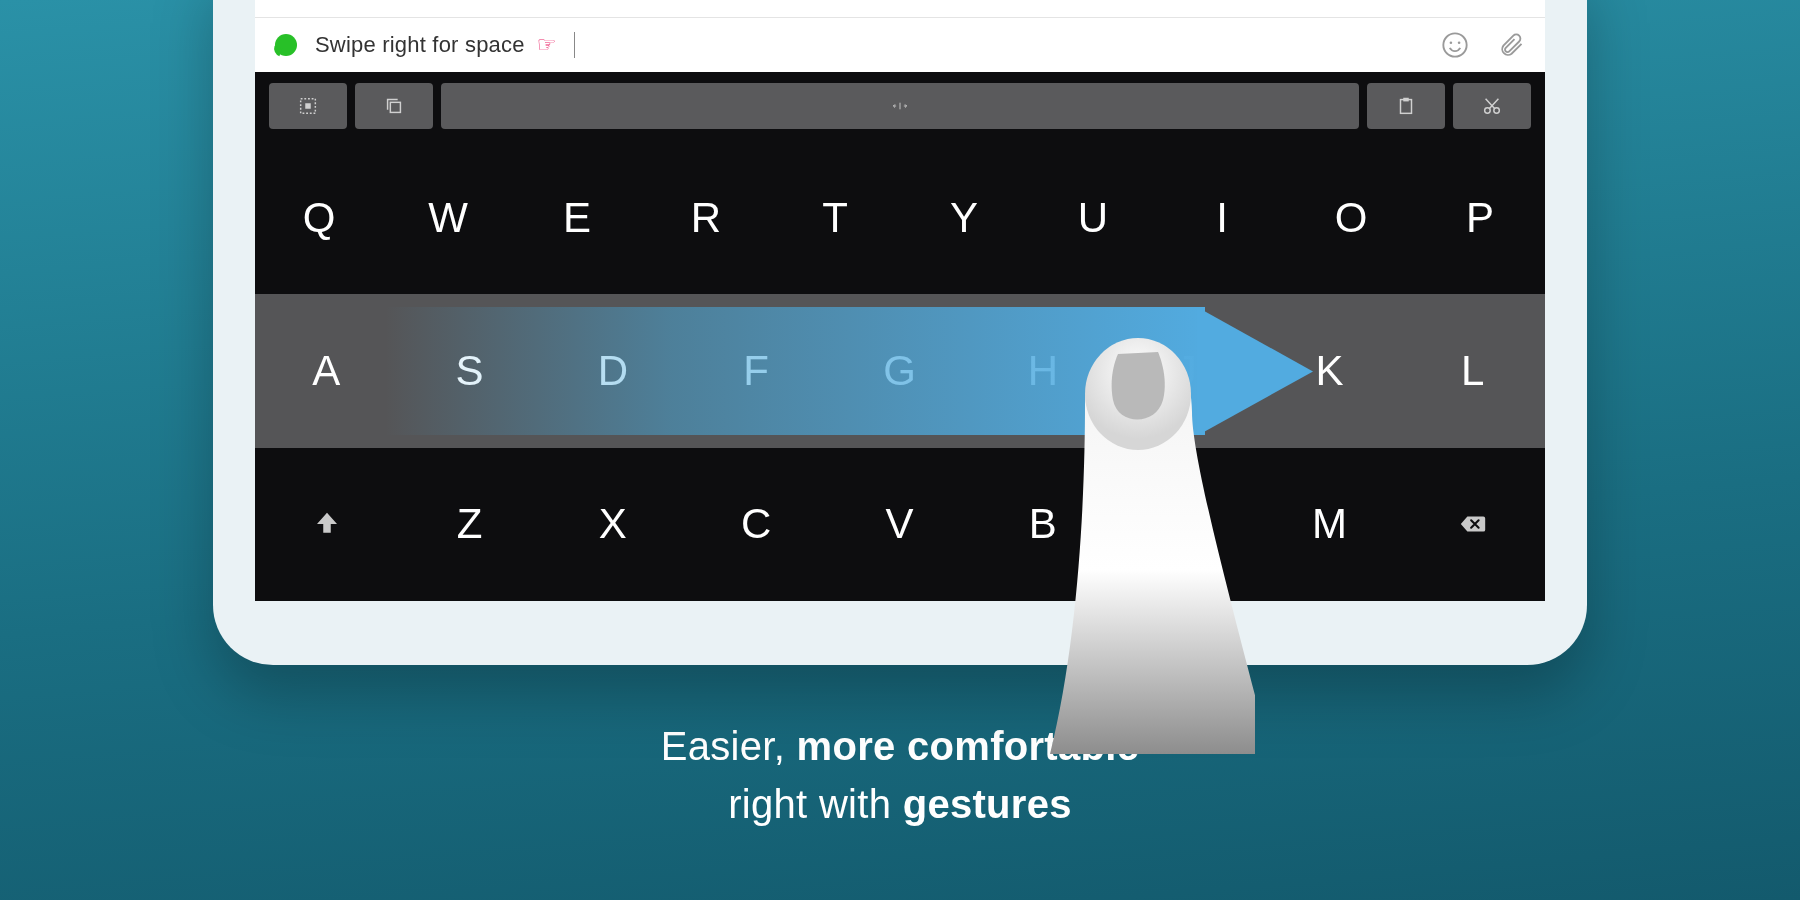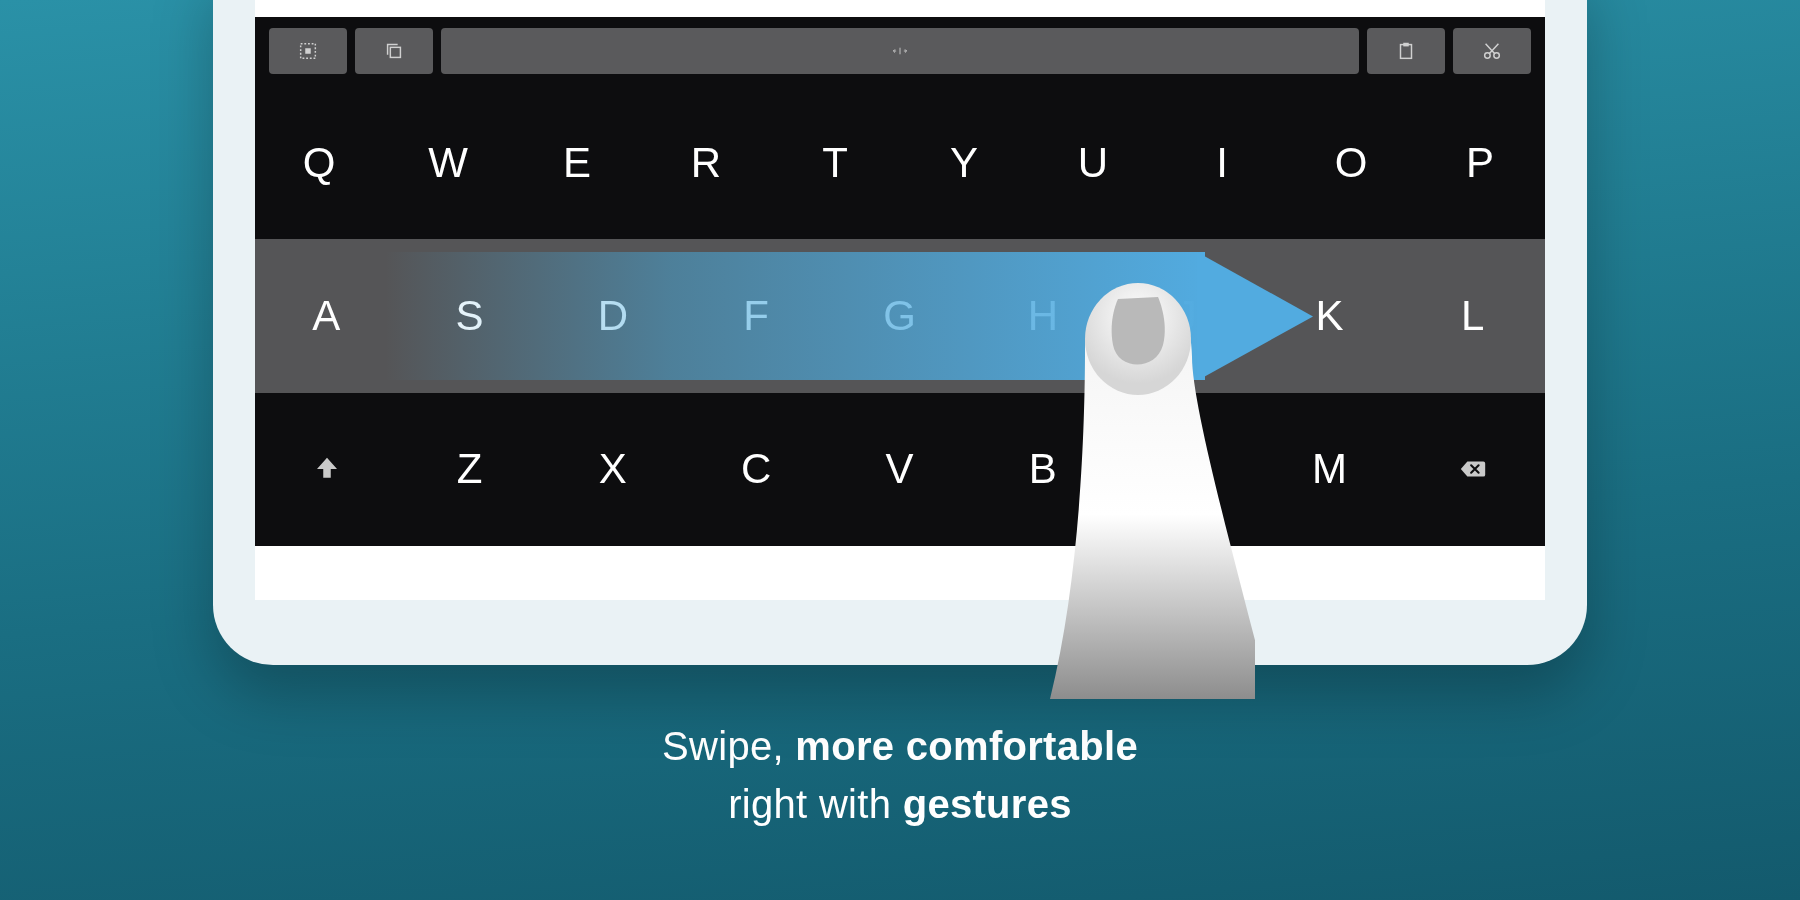--- a/index.html
+++ b/index.html
@@ -43,20 +43,40 @@
   .caption b{font-weight:700}
 </style>
 </head>
 <body>
 
 <div class="device">
   <div class="screen">
 
     <div class="whitebar"></div>
 
+    <div class="inputrow">
+      <span class="bubble"></span>
+      <span class="inputtext">Swipe right for space</span>
+      <span class="hand">☞</span>
+      <span class="cursor"></span>
+      <span class="spacer"></span>
+      <span class="icon-gray">
+        <svg viewBox="0 0 24 24" fill="none" stroke="#9a9a9a" stroke-width="1.6">
+            <circle cx="12" cy="12" r="10"></circle>
+            <circle cx="8.5" cy="10" r="1.1" fill="#9a9a9a" stroke="none"></circle>
+            <circle cx="15.5" cy="10" r="1.1" fill="#9a9a9a" stroke="none"></circle>
+            <path d="M7.5 14.5c1 1.8 2.6 2.7 4.5 2.7s3.5-.9 4.5-2.7"></path>
+          </svg>
+      </span>
+      <span class="icon-gray">
+        <svg viewBox="0 0 24 24" fill="none" stroke="#9a9a9a" stroke-width="1.6">
+            <path d="M21 11l-8.5 8.5a5 5 0 01-7-7L14 4a3.5 3.5 0 015 5l-8.5 8.5a2 2 0 01-3-3L15 7"></path>
+          </svg>
+      </span>
+    </div>
 
     <div class="keyboard">
 
       <div class="toolbar">
         <div class="tool tbtn">
           <svg viewBox="0 0 24 24">
               <rect x="4" y="4" width="16" height="16" stroke-dasharray="2 2"></rect>
               <rect x="9" y="9" width="6" height="6" class="fillicon"></rect>
             </svg>
         </div>
@@ -155,15 +175,15 @@
         <path d="M75 70 C75 28 110 8 135 10 C168 13 182 44 182 78 C182 130 230 300 260 420 L40 420 C70 300 75 150 75 70 Z" fill="url(#body)"></path>
         <ellipse cx="128" cy="60" rx="53" ry="56" fill="url(#tipsh)"></ellipse>
         <path d="M108 20 C108 20 98 40 103 66 C108 92 146 92 153 66 C159 42 148 18 148 18" fill="#b9b9b9"></path>
       </svg>
 
     </div>
   </div>
 </div>
 
 <div class="caption">
-  <span>Swipe, </span><b>more comfortable</b><br>
+  <span>Easier, </span><b>more comfortable</b><br>
   <span>right with </span><b>gestures</b>
 </div>
 
 </body></html>

